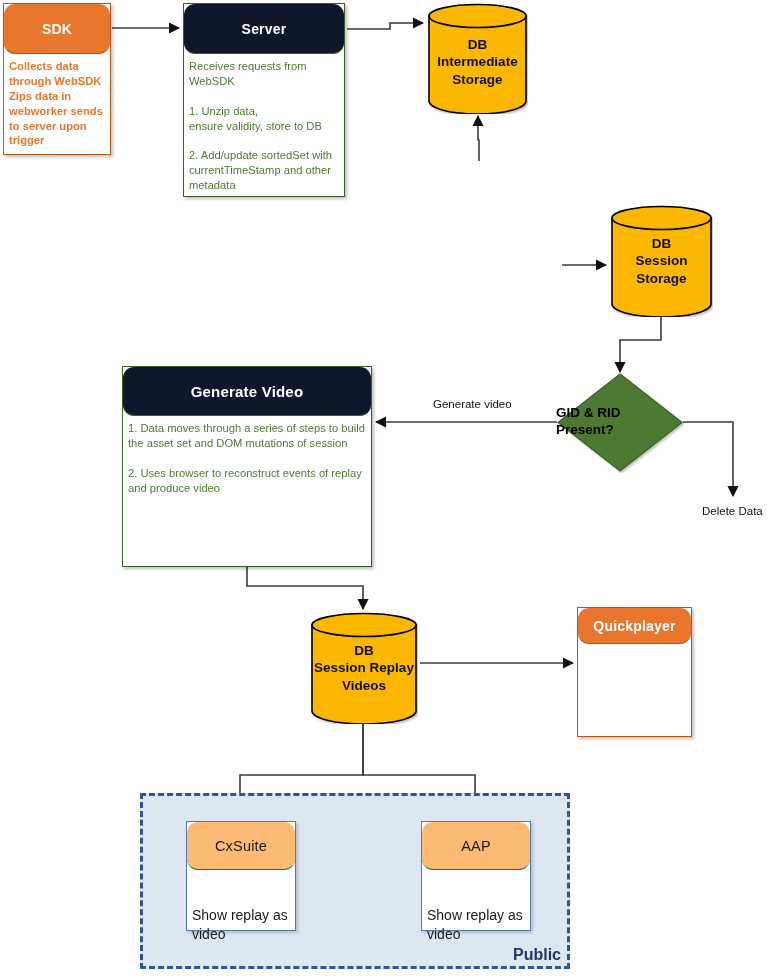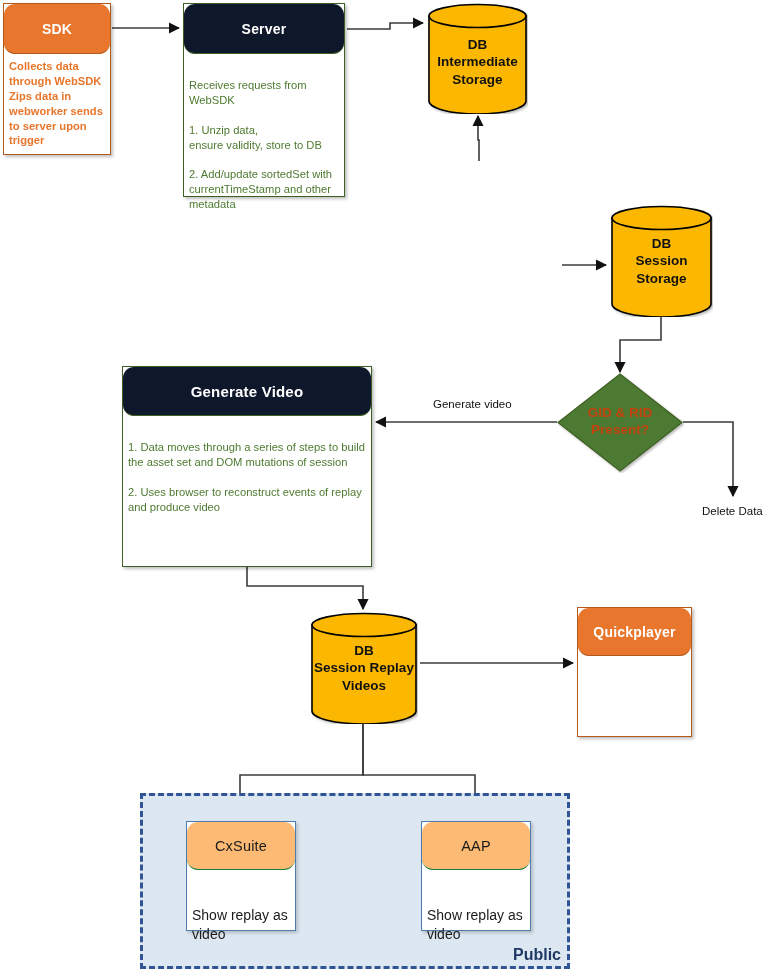--- a/index.html
+++ b/index.html
@@ -55,21 +55,21 @@
   }
 
   
   .card.orange { border: 1px solid #B2591C; }
   .card.orange .hdr { background: #E8762C; border-bottom: 1px solid #B2591C; }
   .card.orange .bdy { color: #E8762C; font-weight: bold; }
 
   
   .card.green { border: 1px solid #3D5E24; }
   .card.green .hdr { background: #0f172a; border-bottom: 1px solid #3D5E24; }
-  .card.green .bdy { color: #4E7A30; margin-top: 19px; }
+  .card.green .bdy { color: #4E7A30; }
 
   
   .card.blue { border: 1px solid #4E7CAC; box-shadow: 2px 2px 3px rgba(0,0,0,0.18); }
   .card.blue .hdr {
     background: #fdba74;
     border-bottom: 1px solid #15803d;
     color: #1a1a1a;
     font-weight: normal;
     font-size: 14.5px;
   }
@@ -92,22 +92,21 @@
     line-height: 1.28;
     white-space: pre-line;
   }
 
   
   .diamond { position: absolute; }
   .diamond .dm-label {
     position: absolute;
     left: 0;
     width: 100%;
-    text-align: center;
-    color: #c2410c;
+    color: #000000;
     font-size: 13.5px;
     font-weight: bold;
     line-height: 1.25;
     white-space: pre-line;
     pointer-events: none;
   }
 
   
   .group {
     position: absolute;
@@ -247,21 +246,21 @@
         <path d="M 2 13 L 2 99 A 52 13 0 0 0 106 99 L 106 13 Z" fill="#FCB800" stroke="#000" stroke-width="1.6"></path>
         <ellipse cx="54" cy="13" rx="52" ry="11.5" fill="#FCB800" stroke="#000" stroke-width="1.6"></ellipse>
       </g>
     </svg>
     <div class="cyl-label" style="top:30px;">DB
 Session Replay
 Videos</div>
   </div>
 
   <div class="card orange" style="left:577px; top:607px; width:115px; height:130px;">
-    <div class="hdr" style="height:48px;">Quickplayer</div>
+    <div class="hdr" style="height:36px;">Quickplayer</div>
   </div>
 
   <div class="group" style="left:140px; top:793px; width:430px; height:176px;">
     <div class="group-title">Public</div>
   </div>
 
   <div class="card blue" style="left:186px; top:821px; width:110px; height:110px;">
     <div class="hdr" style="height:48px;">CxSuite</div>
     <div class="bdy" style="height:60px;">Show replay as video</div>
   </div>

